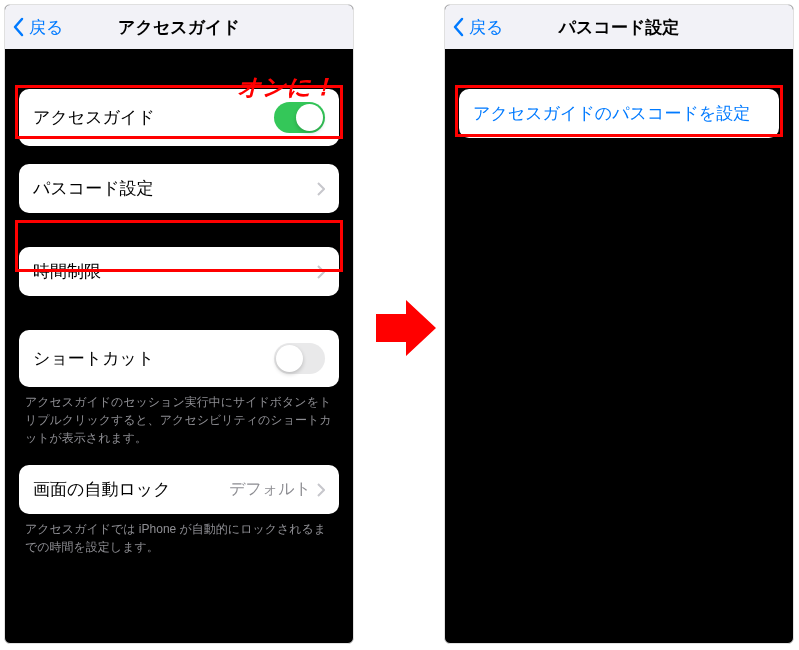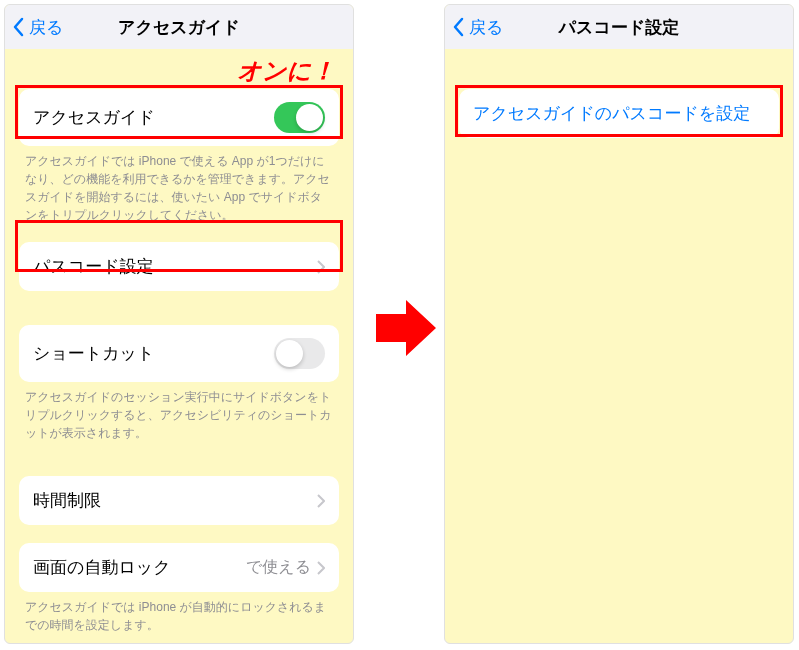--- a/index.html
+++ b/index.html
@@ -8,21 +8,21 @@
       background: #fff;
       width: 799px;
       height: 650px;
       display: flex;
       align-items: flex-start;
       position: relative;
     }
     .phone {
       width: 350px;
       height: 640px;
-      background: #fef9c3;
+      background: #000000;
       border-radius: 6px;
       overflow: hidden;
       position: relative;
     }
     .phone-left { margin-left: 4px; margin-top: 4px; border: 1px solid #e0e0e0; }
     .phone-right { margin-left: 90px; margin-top: 4px; border: 1px solid #e0e0e0; }
     .navbar {
       height: 44px;
       background: #f2f2f7;
       display: flex;
@@ -117,66 +117,65 @@
   <div class="navbar">
     <div class="nav-back">
       <svg viewBox="0 0 12 20">
           <path d="M9 2 L2 10 L9 18" stroke="#007aff" stroke-width="2.5" fill="none" stroke-linecap="round" stroke-linejoin="round"></path>
         </svg>
       <span>戻る</span>
     </div>
     <div class="nav-title">アクセスガイド</div>
   </div>
 
-  <div class="annotation" style="top:50px; right:18px;">オンに！</div>
+  <div class="annotation" style="top:66px; right:18px;">オンに！</div>
 
   <div class="section" style="margin-top:40px;">
     <div class="cell">
       <span class="cell-label">アクセスガイド</span>
       <div class="toggle toggle-on">
           <div class="toggle-knob"></div>
         </div>
     </div>
-    <div class="footer">アクセスガイドでは iPhone で使える App が1つだけになり、どの機能を利用できるかを管理できます。アクセスガイドを開始するには、使いたい App でサイドボタンをトリプルクリックしてください。</div>
   </div>
   <div class="red-box" style="top:80px; left:10px; width:328px; height:54px;"></div>
 
   <div class="section">
     <div class="cell">
       <span class="cell-label">パスコード設定</span>
       <svg class="chevron" viewBox="0 0 8 14">
           <path d="M1 1 L7 7 L1 13"></path>
         </svg>
     </div>
   </div>
   <div class="red-box" style="top:215px; left:10px; width:328px; height:52px;"></div>
+
+  <div class="section" style="margin-top:34px;">
+    <div class="cell">
+      <span class="cell-label">時間制限</span>
+      <svg class="chevron" viewBox="0 0 8 14">
+          <path d="M1 1 L7 7 L1 13"></path>
+        </svg>
+    </div>
+  </div>
 
   <div class="section" style="margin-top:34px;">
     <div class="cell">
       <span class="cell-label">ショートカット</span>
       <div class="toggle toggle-off">
           <div class="toggle-knob"></div>
         </div>
     </div>
     <div class="footer">アクセスガイドのセッション実行中にサイドボタンをトリプルクリックすると、アクセシビリティのショートカットが表示されます。</div>
   </div>
 
-  <div class="section" style="margin-top:34px;">
-    <div class="cell">
-      <span class="cell-label">時間制限</span>
-      <svg class="chevron" viewBox="0 0 8 14">
-          <path d="M1 1 L7 7 L1 13"></path>
-        </svg>
-    </div>
-  </div>
-
   <div class="section">
     <div class="cell">
       <span class="cell-label">画面の自動ロック</span>
-      <span class="cell-value">で使える</span>
+      <span class="cell-value">デフォルト</span>
       <svg class="chevron" viewBox="0 0 8 14">
           <path d="M1 1 L7 7 L1 13"></path>
         </svg>
     </div>
     <div class="footer">アクセスガイドでは iPhone が自動的にロックされるまでの時間を設定します。</div>
   </div>
 </div>
 
 <div class="arrow-wrap">
   <svg viewBox="0 0 60 56" width="60" height="56">

